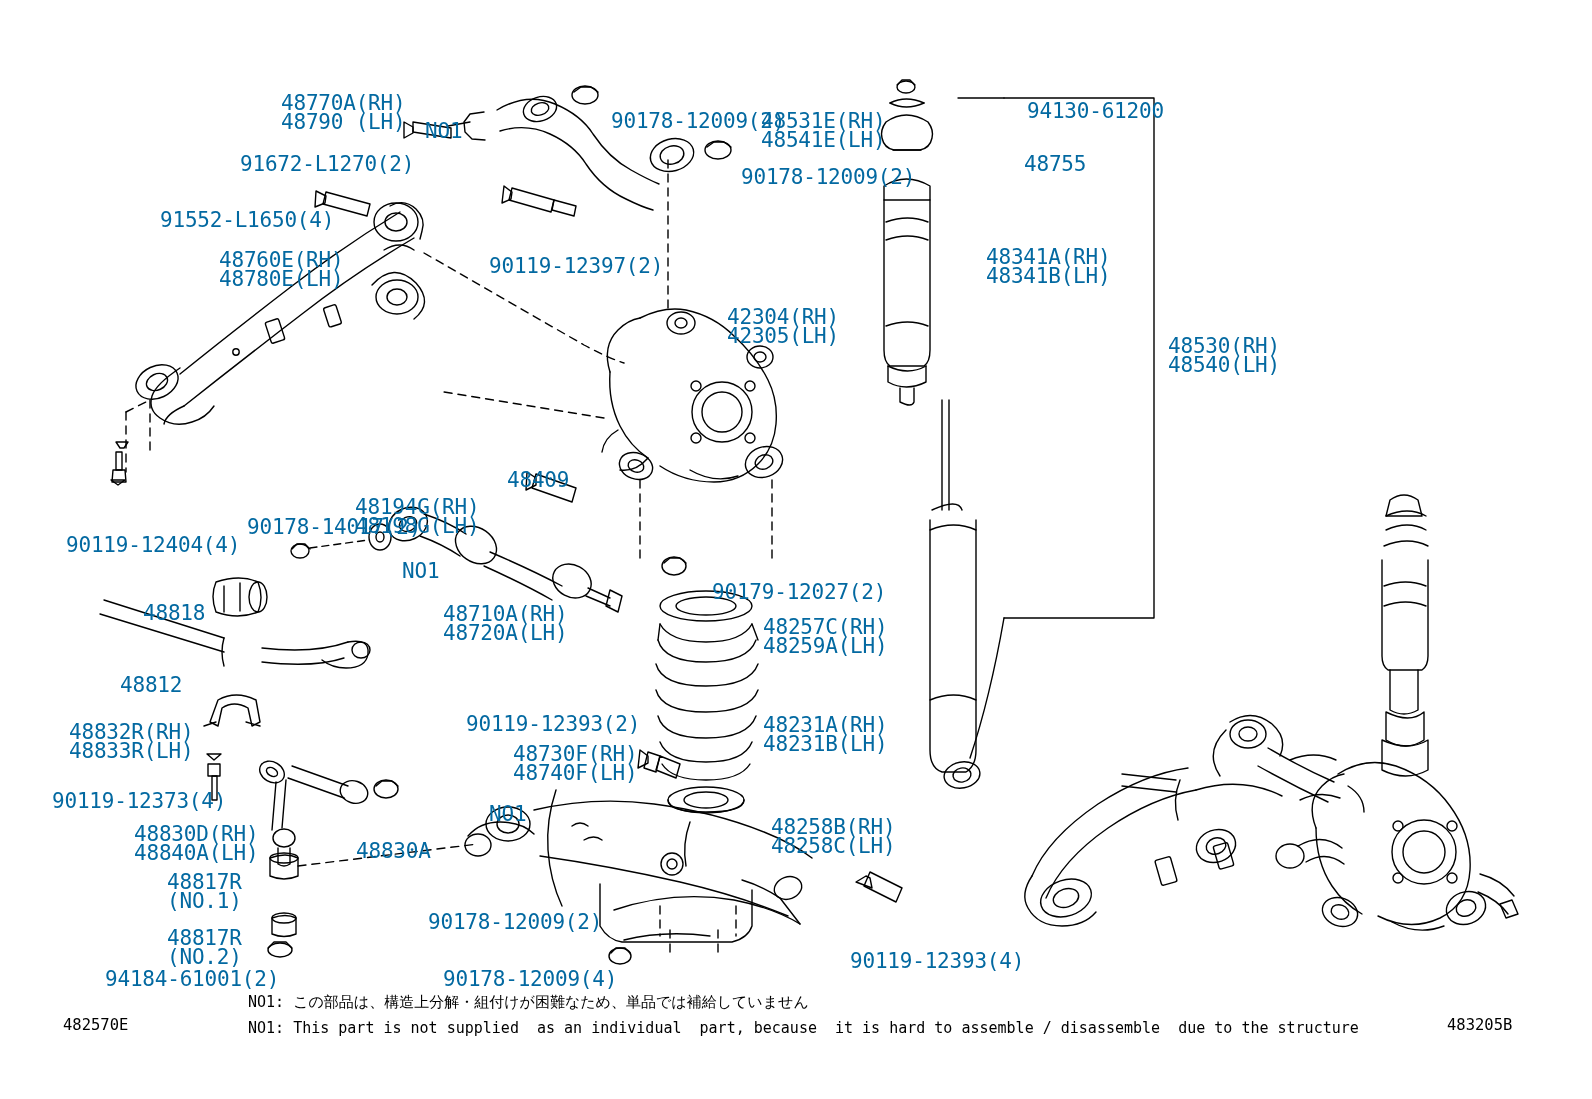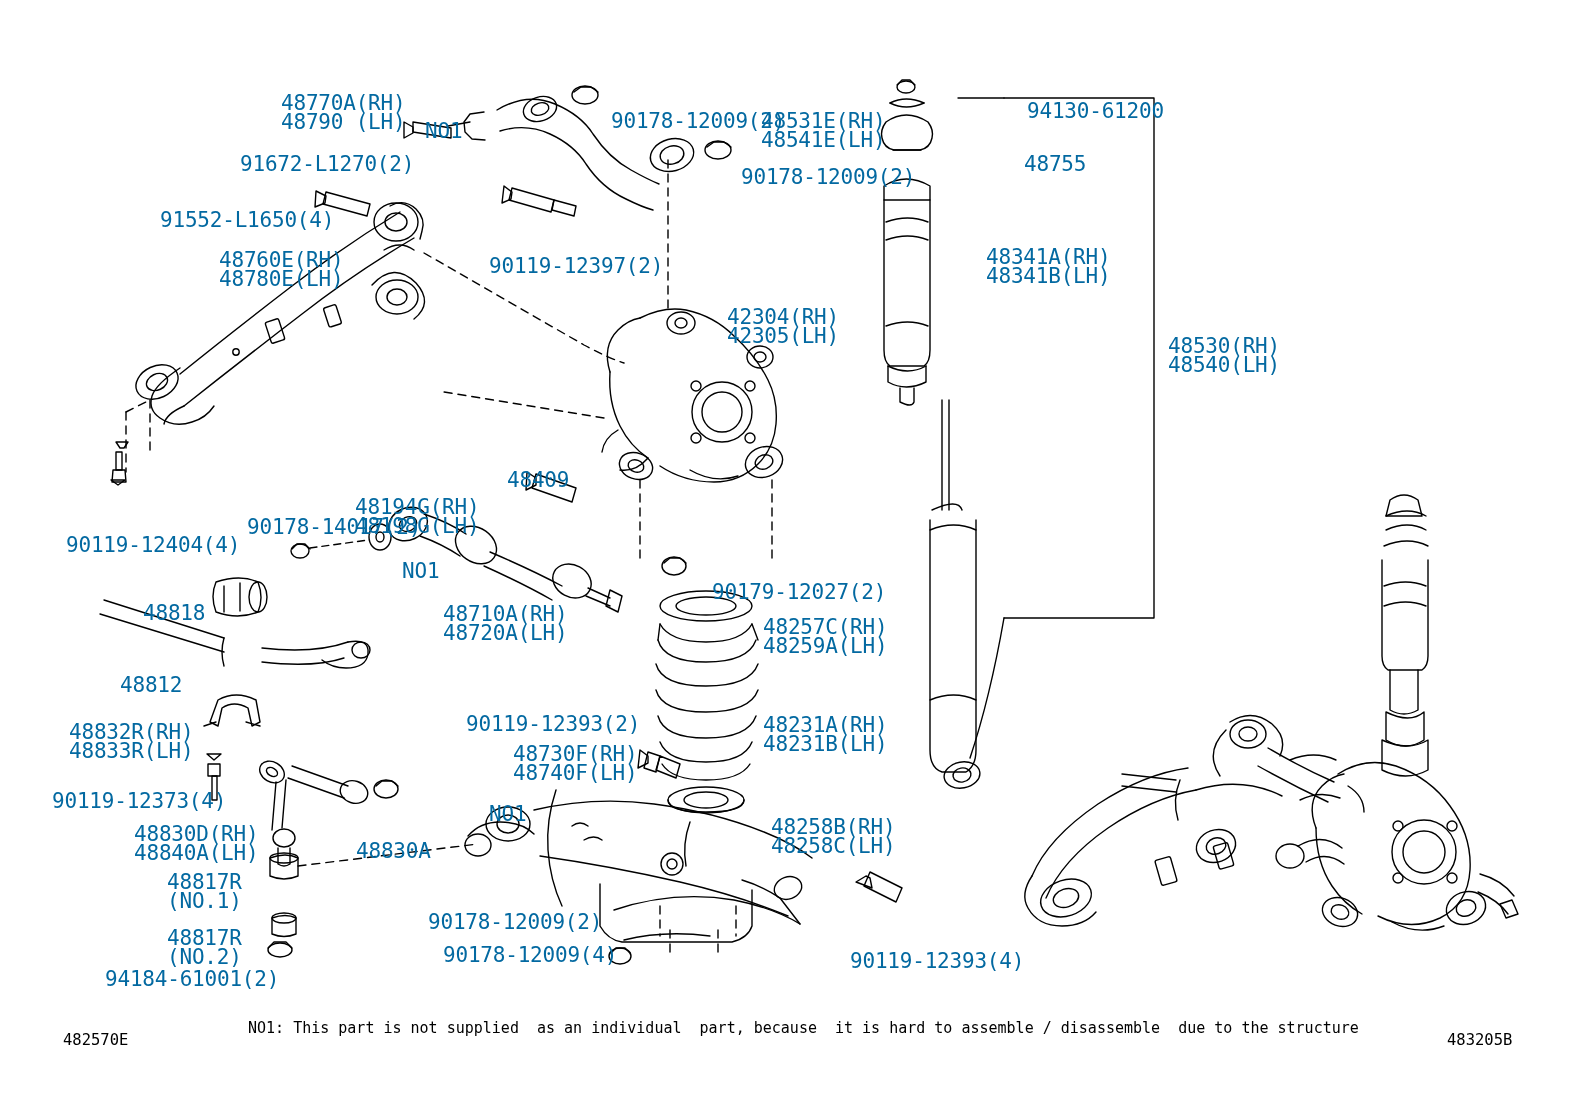--- a/index.html
+++ b/index.html
@@ -35,21 +35,20 @@
     position: absolute;
     font-family: "DejaVu Sans Mono", monospace;
     font-size: 15px;
     line-height: 20px;
     white-space: pre;
   }
   .corner {
     position: absolute;
     font-family: "DejaVu Sans Mono", monospace;
     font-size: 15.5px;
-    margin-top: 15px;
   }
   svg.art {
     position: absolute;
     left: 0; top: 0;
     width: 1592px;
     height: 1099px;
     pointer-events: none;
   }
 </style>
 </head>
@@ -394,20 +393,21 @@
   <div class="label" style="left:356px; top:818px;">48830A</div>
   <div class="label" style="left:771px; top:794px;">48258B(RH)
 48258C(LH)</div>
   <div class="label" style="left:167px; top:849px;">48817R
 (NO.1)</div>
   <div class="label" style="left:428px; top:889px;">90178-12009(2)</div>
   <div class="label" style="left:167px; top:905px;">48817R
 (NO.2)</div>
   <div class="label" style="left:850px; top:928px;">90119-12393(4)</div>
   <div class="label" style="left:105px; top:946px;">94184-61001(2)</div>
-  <div class="label" style="left:443px; top:922px;">90178-12009(4)</div>
-
+  <div class="label" style="left:443px; top:946px;">90178-12009(4)</div>
+
+  <div class="footnote jp" style="left:248px; top:992px;">NO1: この部品は、構造上分解・組付けが困難なため、単品では補給していません</div>
   <div class="footnote" style="left:248px; top:1018px;">NO1: This part is not supplied  as an individual  part, because  it is hard to assemble / disassemble  due to the structure</div>
 
   <div class="corner" style="left:63px; top:1016px;">482570E</div>
   <div class="corner" style="left:1447px; top:1016px;text-align:right;">483205B</div>
 
 </div>
 
 </body></html>

